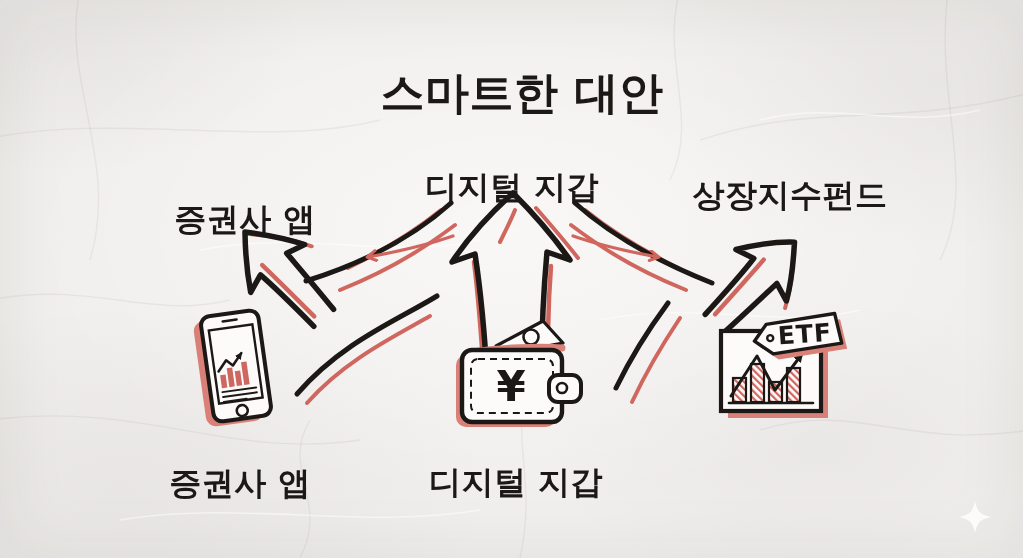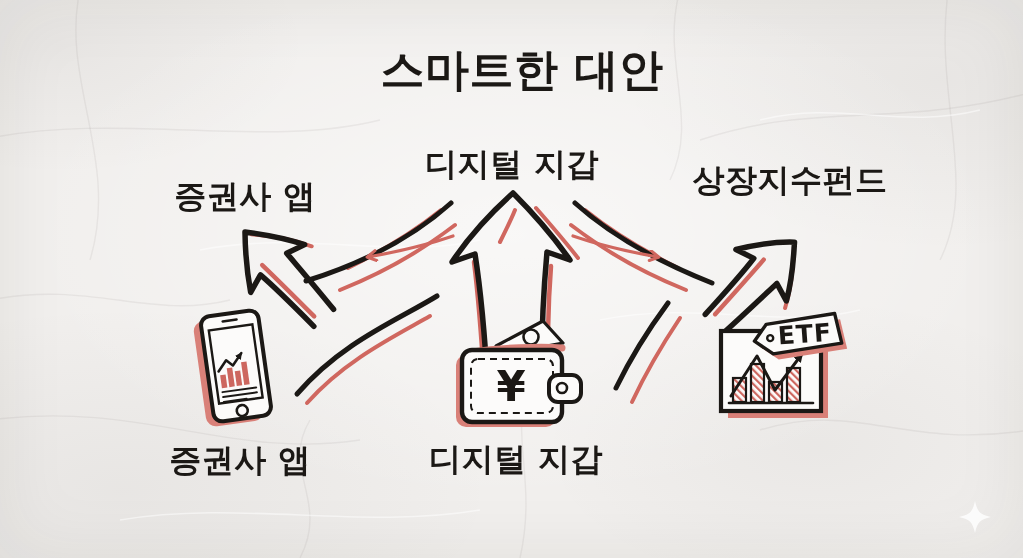--- a/index.html
+++ b/index.html
@@ -13,21 +13,21 @@
       radial-gradient(ellipse 430px 230px at 80% 80%, rgba(60,55,50,.04), rgba(0,0,0,0) 65%),
       radial-gradient(ellipse 380px 200px at 6% 8%, rgba(60,55,50,.05), rgba(0,0,0,0) 65%),
       #f1efed;
     box-shadow:inset 0 0 70px rgba(40,35,30,.08);
   }
   .creases{position:absolute;inset:0;pointer-events:none;}
   .art{position:absolute;inset:0;}
   .label{
     position:absolute;transform:translate(-50%,-50%);
     color:#1b1815;font-weight:800;white-space:nowrap;
-    letter-spacing:.5px;text-align:center;
+    letter-spacing:.5px;text-align:center;margin-top:23px;
   }
   .title{font-size:44px;}
   .node-label{font-size:32px;}
   .two-line{line-height:39px;}
 </style>
 </head>
 <body>
 
 <div class="canvas">
 
@@ -162,20 +162,20 @@
     </g>
 
     <path d="M 975,501 C 977.5,512 980,514.5 991,517 C 980,519.5 977.5,522 975,533
              C 972.5,522 970,519.5 959,517 C 970,514.5 972.5,512 975,501 Z" fill="rgba(255,255,255,.8)"></path>
   </svg>
 
   <div class="label title" style="left:522px;top:70px;">스마트한 대안</div>
 
   <div class="label node-label" style="left:245px;top:197px;">증권사 앱</div>
   <div class="label node-label" style="left:512px;top:165px;">디지털 지갑</div>
-  <div class="label node-label two-line" style="left:790px;top:180px;">
+  <div class="label node-label two-line" style="left:790px;top:172px;">
     <div>상장지수펀드</div>
   </div>
 
   <div class="label node-label" style="left:240px;top:461px;">증권사 앱</div>
   <div class="label node-label" style="left:516px;top:460px;">디지털 지갑</div>
 
 </div>
 
 </body></html>

